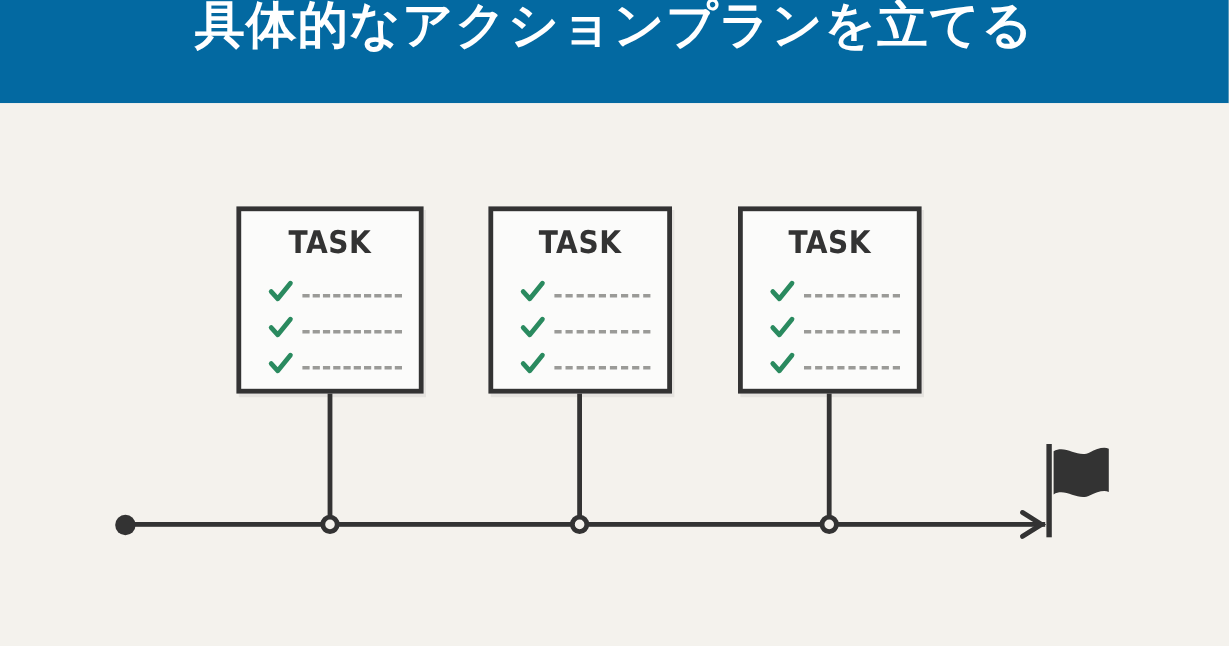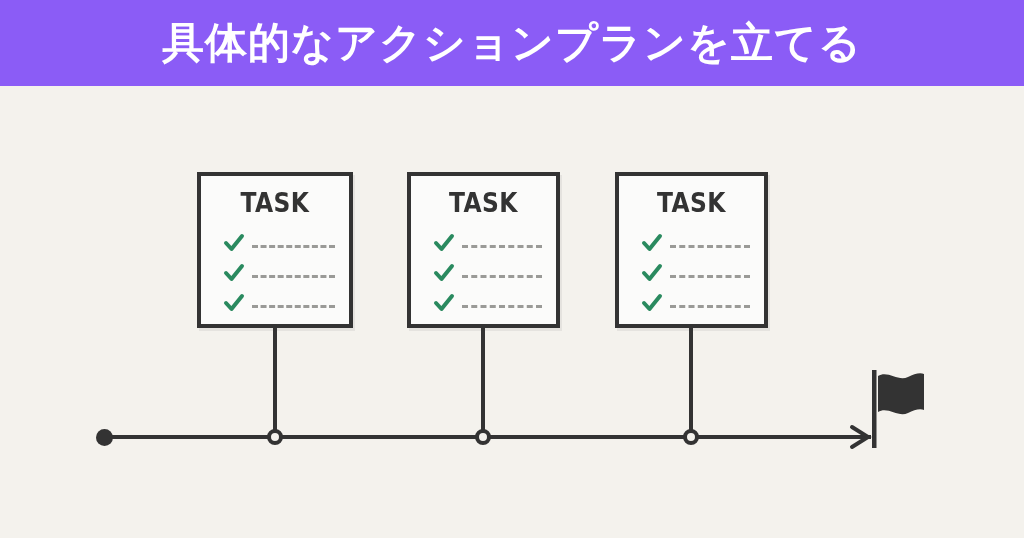--- a/index.html
+++ b/index.html
@@ -22,23 +22,22 @@
     overflow: hidden;
   }
 
   
   #header-bar {
     position: absolute;
     left: 0;
     top: 0;
     width: 1024px;
     height: 86px;
-    background: #8b5cf6;
+    background: #0369a1;
     display: flex;
-    align-items: center;
     justify-content: center;
   }
   #header-title {
     color: #ffffff;
     font-size: 42px;
     font-weight: bold;
     letter-spacing: 1px;
     line-height: 1;
     white-space: nowrap;
     font-family: "DejaVu Sans", "Liberation Sans", sans-serif;

